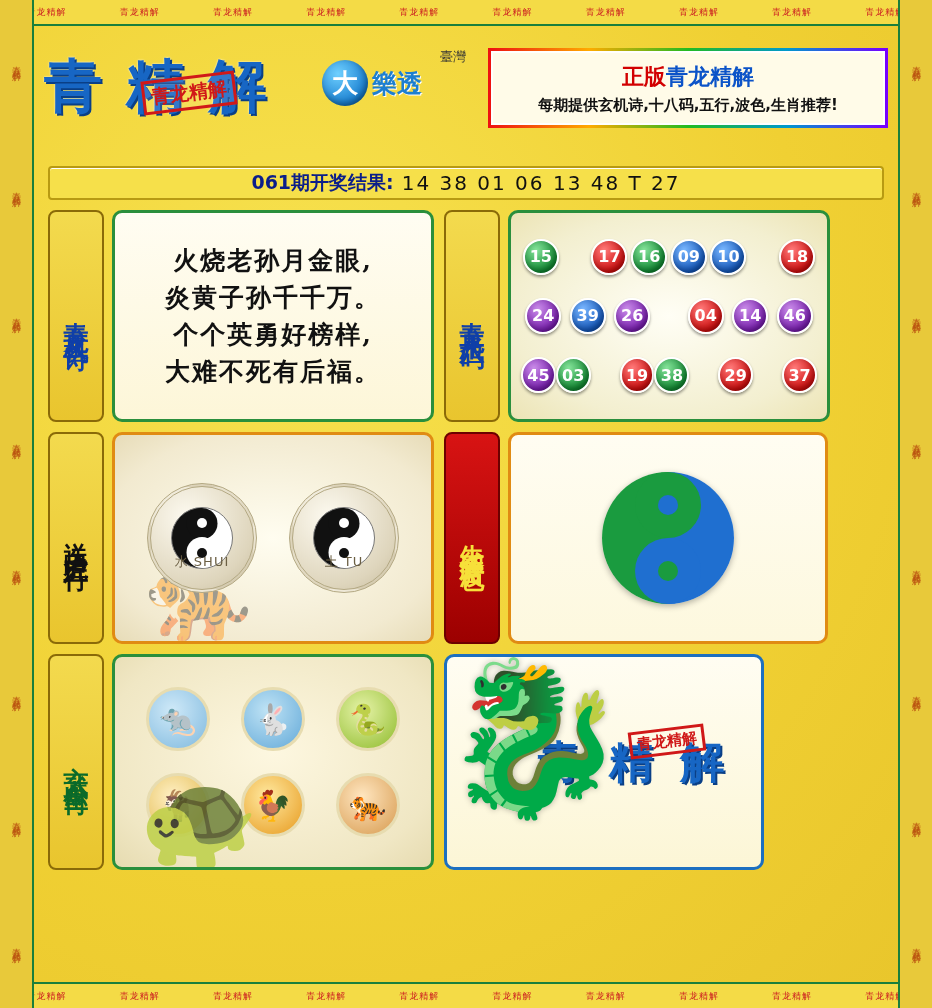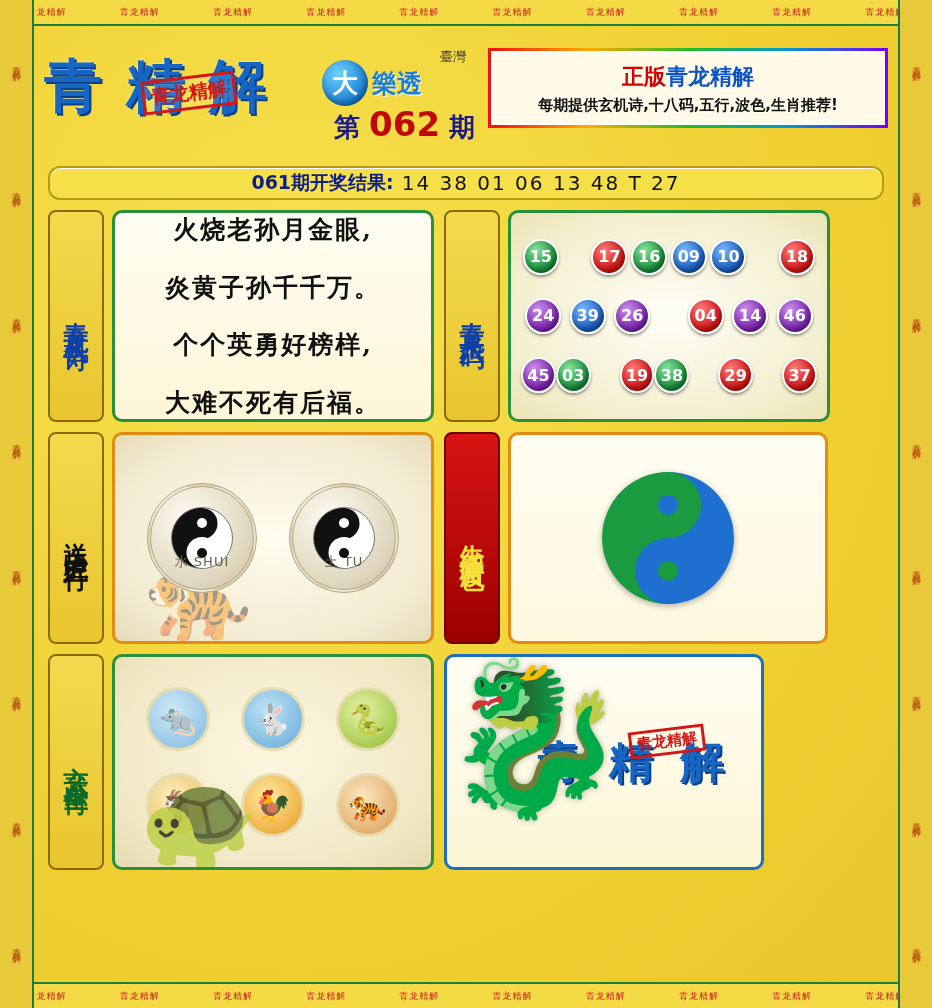--- a/index.html
+++ b/index.html
@@ -94,21 +94,21 @@
     gap:4px; overflow:hidden;
   }
   .promo-title{ font-size:22px; font-weight:bold; }
   .promo-title .r{color:#d20000;text-align:right;} .promo-title .b{color:#0b53c8;}
   .promo-sub{ font-size:15px; color:#111; font-weight:bold;}
 
   
   .result-bar {
     margin:0 14px 10px 14px; height:34px;
     background:#f6e04a;
-    border:2px solid #b89a12; border-radius:12px;
+    border:2px solid #b89a12; border-radius:4px;
     display:flex; align-items:center; justify-content:center;
     box-shadow:0 1px 0 #fff inset;
   }
   .result-label{ color:#0b1e8a; font-weight:bold; font-size:19px;}
   .result-nums{ color:#111; font-weight:normal; font-size:20px; margin-left:8px; letter-spacing:2px;}
 
   
   .row { display:flex; gap:10px; padding:0 14px 10px 14px; }
   .col { display:flex; gap:8px; }
   .vtitle {
@@ -128,21 +128,21 @@
     background:#fffdf0;
     border:3px solid #2a8f3c;
     border-radius:10px;
     position:relative; overflow:hidden;
   }
   .panel.orange { border-color:#e08b13; }
   .panel.blue { border-color:#1c6fc0; }
 
   
   .poem { width:322px; height:212px; display:flex; flex-direction:column;
-          align-items:center; justify-content:space-between; gap:4px;
+          align-items:center; justify-content:center; gap:4px;
           background:linear-gradient(#fffdf2,#fdf6d8);}
   .poem div{ font-family:"DejaVu Serif","Liberation Serif",serif;
              font-size:25px; font-weight:bold; color:#111; letter-spacing:2px;}
 
   
   .codes { width:322px; height:212px; padding:14px 10px;
            background:radial-gradient(ellipse at 50% 50%, #fffef5 0%, #f3efd0 70%, #ece4b5 100%);
            display:flex; flex-direction:column; justify-content:space-around;}
   .code-row{ display:flex; justify-content:space-around; }
   .ball {
@@ -274,25 +274,20 @@
     <div class="header">
       <div class="logo-cn">青  精 解</div>
       <div class="logo-stamp">青龙精解</div>
 
       <div class="lotto-badge">
         <div class="lotto-ball">大</div>
         <div class="lotto-text">樂透</div>
       </div>
       <div class="lotto-sub">臺灣</div>
 
-      <div class="issue">
-        <span>第</span>
-        <span class="num">062</span>
-        <span>期</span>
-      </div>
 
       <div class="promo">
         <div class="promo-title">
           <span class="r">正版</span><span class="b">青龙精解</span>
         </div>
         <div class="promo-sub">每期提供玄机诗,十八码,五行,波色,生肖推荐!</div>
       </div>
     </div>
 
     <div class="result-bar">

